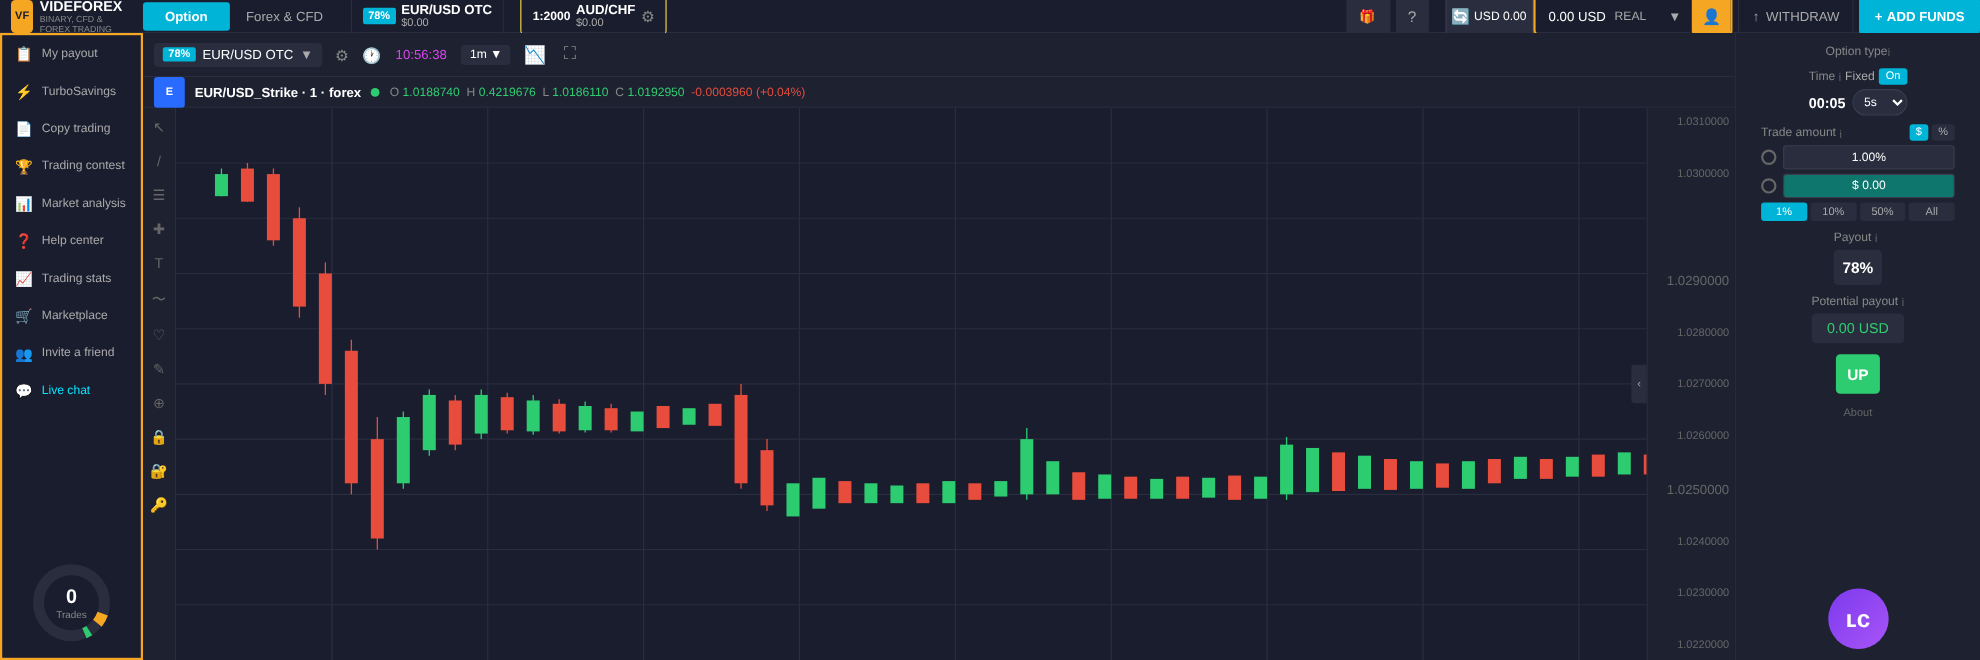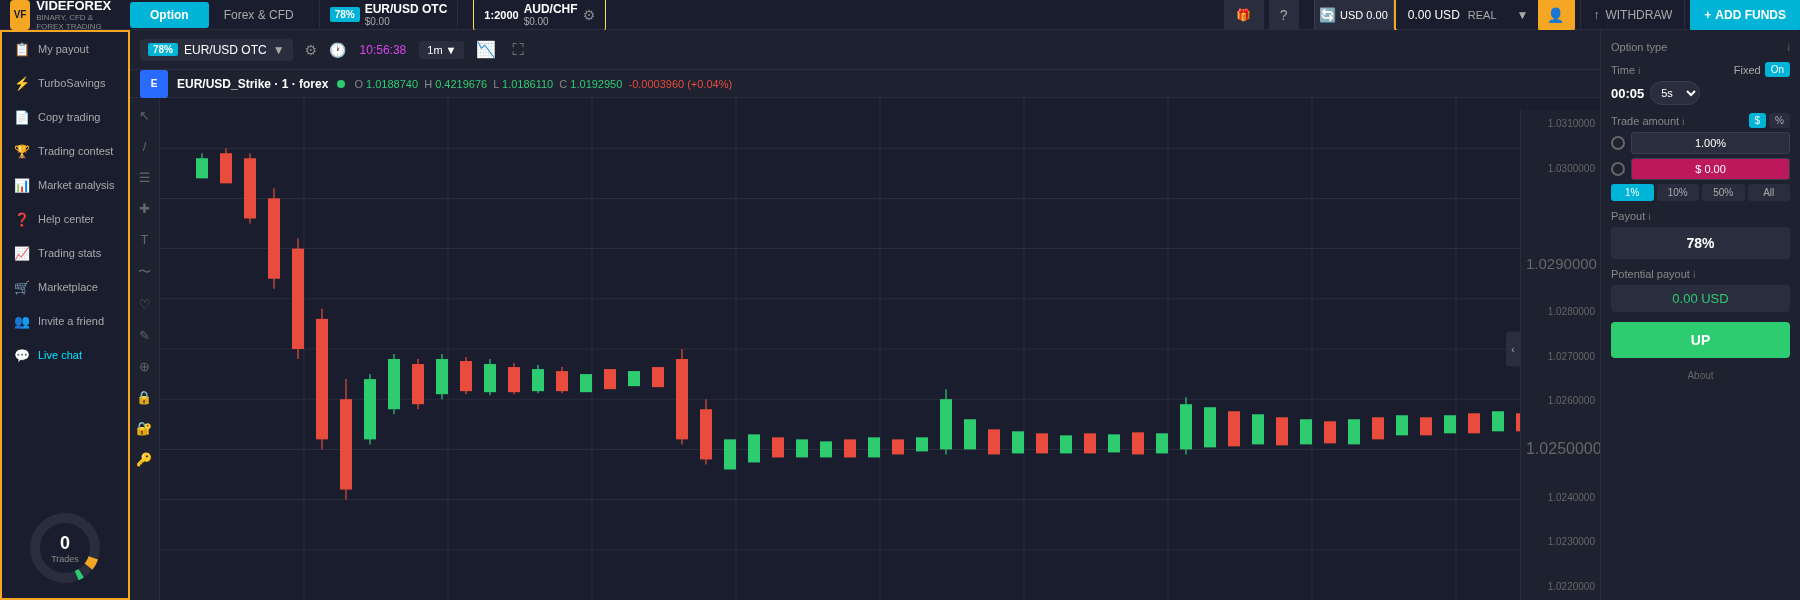--- a/index.html
+++ b/index.html
@@ -68,21 +68,21 @@
     .chart-dot { width: 8px; height: 8px; background: #2ecc71; border-radius: 50%; margin: 0 4px; }
     .chart-ohlc { color: #888; font-size: 11px; }
     .chart-ohlc span.up { color: #2ecc71; }
     .chart-ohlc span.dn { color: #e74c3c; }
 
     
     .tool-sidebar { width: 30px; background: #1e2130; border-right: 1px solid #2a2d3e; display: flex; flex-direction: column; align-items: center; padding: 8px 0; gap: 12px; flex-shrink: 0; }
     .tool-icon { color: #666; font-size: 13px; cursor: pointer; padding: 2px; }
 
     
-    .right-panel { width: 200px; background: #1e2130; border-left: 1px solid #2a2d3e; display: flex; flex-direction: column; padding: 10px; gap: 8px; flex-shrink: 0; overflow-y: auto; }
+    .right-panel { width: 223px; background: #1e2130; border-left: 1px solid #2a2d3e; display: flex; flex-direction: column; padding: 10px; gap: 8px; flex-shrink: 0; overflow-y: auto; align-items: center; }
 
     .panel-row { display: flex; align-items: center; justify-content: space-between; }
     .panel-label { color: #888; font-size: 11px; display: flex; align-items: center; gap: 3px; }
     .info-icon { color: #666; font-size: 10px; }
 
     .option-type-select { background: #2a2d3e; border: 1px solid #3a3d4e; color: #fff; padding: 5px 8px; border-radius: 4px; width: 100%; font-size: 12px; cursor: pointer; }
     .toggle-on { background: #00b4d8; color: #fff; padding: 2px 6px; border-radius: 3px; font-size: 10px; }
     .time-select { background: #2a2d3e; border: 1px solid #3a3d4e; color: #fff; padding: 4px 6px; border-radius: 12px; font-size: 11px; cursor: pointer; }
 
     .trade-amount-header { display: flex; align-items: center; justify-content: space-between; }
@@ -407,28 +407,28 @@
           <rect x="1050" y="318" width="10" height="18" fill="#e74c3c"></rect>
           <rect x="1070" y="316" width="10" height="18" fill="#2ecc71"></rect>
           <rect x="1090" y="314" width="10" height="20" fill="#e74c3c"></rect>
           <rect x="1110" y="312" width="10" height="20" fill="#2ecc71"></rect>
           <rect x="1130" y="314" width="10" height="18" fill="#e74c3c"></rect>
           <rect x="1150" y="316" width="10" height="16" fill="#2ecc71"></rect>
           <rect x="1170" y="314" width="10" height="18" fill="#e74c3c"></rect>
         </svg>
 
         
-        <div style="position:absolute;right:0;top:12px;bottom:0;width:80px;background:#1e2130;border-left:1px solid #2a2d3e;display:flex;flex-direction:column;justify-content:space-between;padding:8px 5px;">
+        <div style="position:absolute;right:0;top:0;bottom:0;width:80px;background:#1e2130;border-left:1px solid #2a2d3e;display:flex;flex-direction:column;justify-content:space-between;padding:8px 5px;">
           <span style="font-size:10px;color:#666;text-align:right;">1.0310000</span>
           <span style="font-size:10px;color:#666;text-align:right;">1.0300000</span>
-          <span style="font-size:15px;color:#666;text-align:right;margin-top:48px;">1.0290000</span>
+          <span style="font-size:12px;color:#666;text-align:right;margin-top:48px;">1.0290000</span>
           <span style="font-size:10px;color:#666;text-align:right;">1.0280000</span>
           <span style="font-size:10px;color:#666;text-align:right;">1.0270000</span>
           <span style="font-size:10px;color:#666;text-align:right;">1.0260000</span>
-          <span style="font-size:16px;color:#666;text-align:right;">1.0250000</span>
+          <span style="font-size:12px;color:#666;text-align:right;">1.0250000</span>
           <span style="font-size:10px;color:#666;text-align:right;">1.0240000</span>
           <span style="font-size:10px;color:#666;text-align:right;">1.0230000</span>
           <span style="font-size:10px;color:#666;text-align:right;">1.0220000</span>
         </div>
 
         
         <div style="position:absolute;right:80px;top:50%;transform:translateY(-50%);background:#2a2d3e;color:#aaa;width:14px;height:35px;display:flex;align-items:center;justify-content:center;border-radius:3px 0 0 3px;cursor:pointer;font-size:10px;z-index:10;">‹</div>
       </div>
 
     </div>
@@ -474,21 +474,21 @@
           <span class="curr-btn active">$</span>
           <span class="curr-btn">%</span>
         </div>
       </div>
       <div class="amount-row">
         <div class="amount-radio"></div>
         <input class="amount-input" type="text" value="1.00%" style="background: rgb(42, 45, 62); border: 1px solid rgb(58, 61, 78); color: rgb(255, 255, 255); padding: 4px 6px; border-radius: 3px; font-size: 11px; flex: 1 1 0%; text-align: center; outline: none;">
       </div>
       <div class="amount-row" style="margin-top:4px;">
         <div class="amount-radio"></div>
-        <input class="amount-input" type="text" value="$ 0.00" style="background: #be185d; border: 1px solid rgb(58, 61, 78); color: rgb(255, 255, 255); padding: 4px 6px; border-radius: 3px; font-size: 11px; flex: 1 1 0%; text-align: center; outline: none;">
+        <input class="amount-input" type="text" value="$ 0.00" style="background: #0f766e; border: 1px solid rgb(58, 61, 78); color: rgb(255, 255, 255); padding: 4px 6px; border-radius: 3px; font-size: 11px; flex: 1 1 0%; text-align: center; outline: none;">
       </div>
       <div class="quick-btns">
         <span class="quick-btn active">1%</span>
         <span class="quick-btn">10%</span>
         <span class="quick-btn">50%</span>
         <span class="quick-btn">All</span>
       </div>
     </div>
 
     <div>
@@ -505,16 +505,21 @@
         <span class="info-icon">ℹ</span>
       </span>
       <div class="potential-val">0.00 USD</div>
     </div>
 
     <div class="up-btn">UP</div>
 
 
     <div class="about-row">About</div>
 
+    <div style="display:flex;justify-content:flex-end;margin-top:auto;">
+      <div style="width:55px;height:55px;background:linear-gradient(135deg,#7c3aed,#a855f7);border-radius:50%;display:flex;align-items:center;justify-content:center;cursor:pointer;">
+        <span style="color:#fff;font-size:22px;font-weight:700;">ʟc</span>
+      </div>
+    </div>
 
   </div>
 
 </div>
 
 </body></html>

